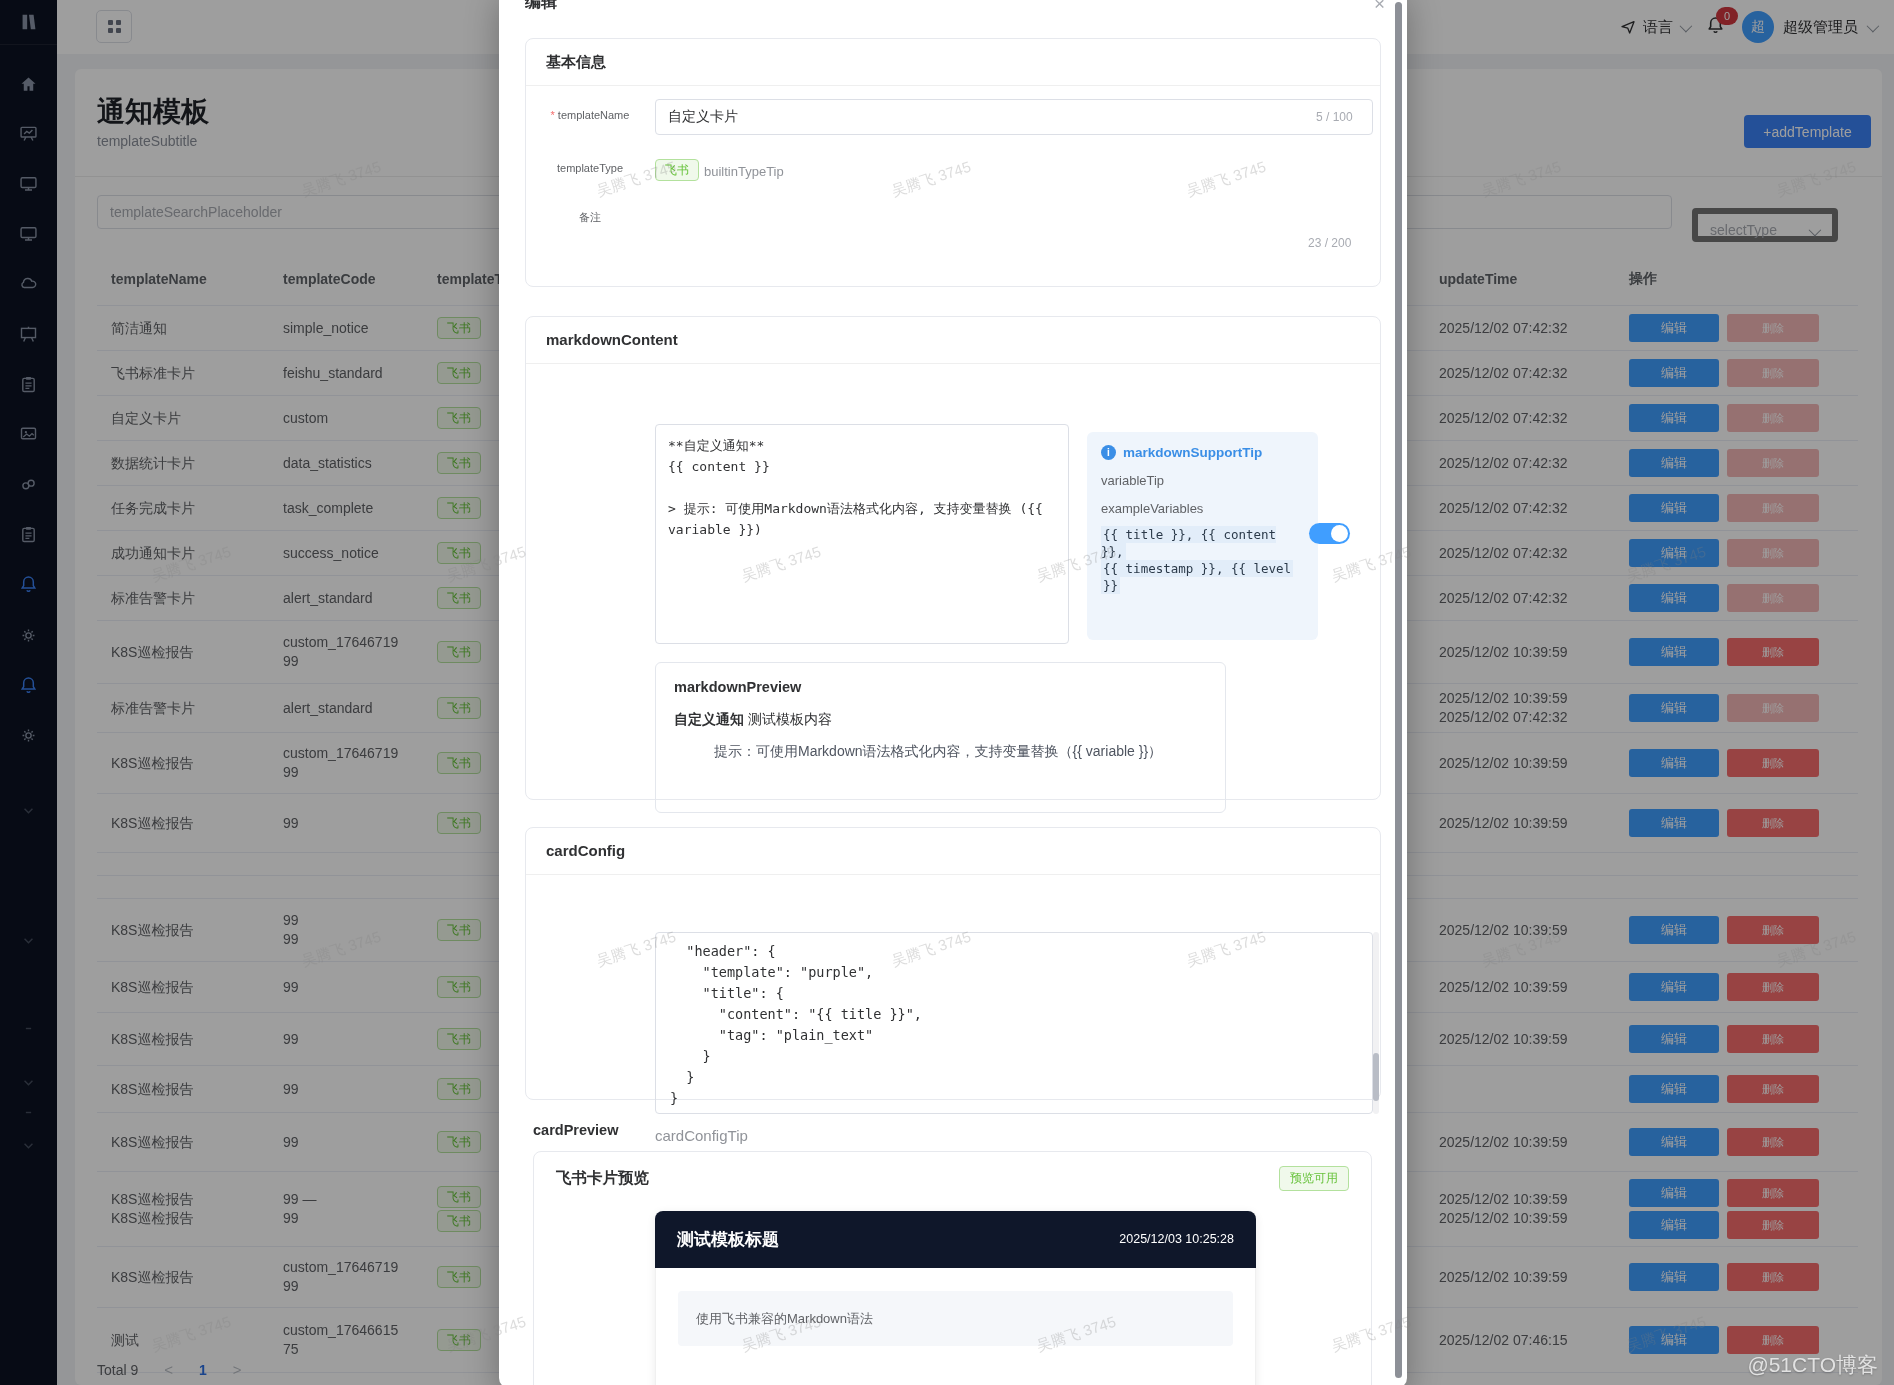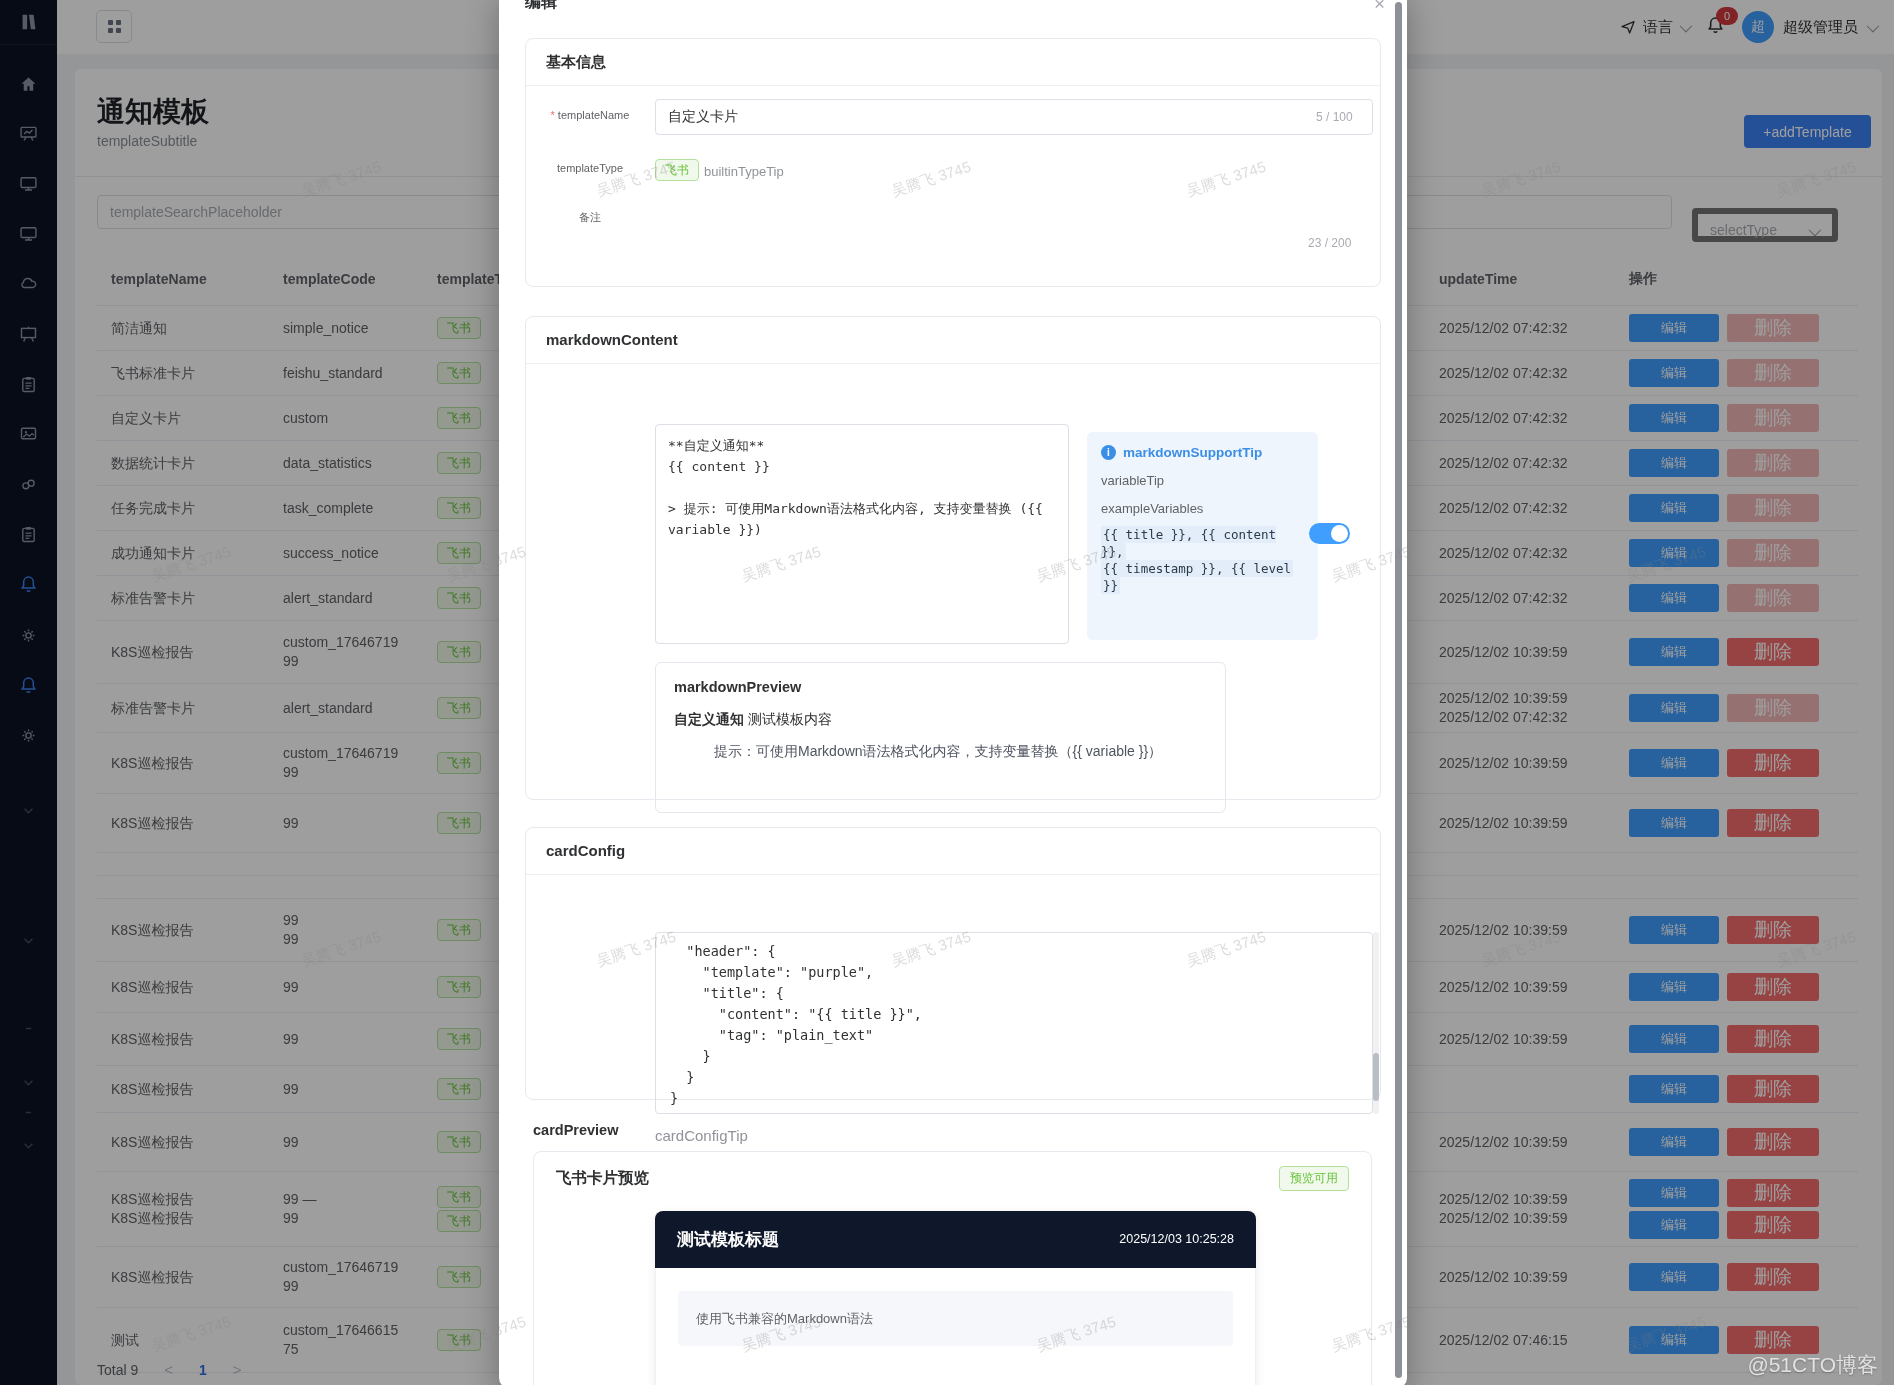--- a/index.html
+++ b/index.html
@@ -44,21 +44,21 @@
   .c-code{width:154px;box-sizing:border-box;}
   .c-type{width:120px;box-sizing:border-box;}
   .c-fill{width:882px;box-sizing:border-box;}
   .c-time{width:190px;box-sizing:border-box;}
   .c-act{width:229px;box-sizing:border-box;}
   .t-row{display:flex;align-items:center;border-bottom:1px solid #ebeef5;}
   .t-row .line{display:block;line-height:19px;}
   .tag{display:inline-block;padding:2px 9px;font-size:12px;color:#67c23a;background:#f0f9eb;border:1px solid #b3e19d;border-radius:4px;line-height:16px;margin:1px 0;}
   .btns{display:flex;gap:8px;}
   .btn-e{width:90px;height:28px;line-height:28px;text-align:center;color:#fff;background:#409eff;border-radius:3px;font-size:13px;cursor:pointer;}
-  .btn-d{width:92px;height:28px;line-height:28px;text-align:center;color:#fff;background:#f56c6c;border-radius:3px;font-size:19px;cursor:pointer;}
+  .btn-d{width:92px;height:28px;line-height:28px;text-align:center;color:#fff;background:#f56c6c;border-radius:3px;font-size:11px;cursor:pointer;}
   .btn-d.muted{background:#f3b6b6;}
   .tbl-footer{position:absolute;left:22px;top:1292px;display:flex;align-items:flex-end;gap:26px;font-size:14px;color:#606266;}
   .pg-arrow{color:#b9bdc4;font-size:15px;cursor:pointer;}
   .pg-num{color:#2b6fe3;font-weight:bold;cursor:pointer;}
 
   
   .overlay{position:absolute;inset:0;background:rgba(0,0,0,.38);z-index:40;}
   .wm-layer{position:absolute;inset:0;z-index:60;pointer-events:none;}
   .wm{position:absolute;font-size:15px;color:rgba(130,130,130,.28);transform:rotate(-18deg);white-space:nowrap;}
   .brand{position:absolute;right:16px;bottom:6px;z-index:65;font-size:21px;color:rgba(238,238,238,.88);text-shadow:0 1px 2px rgba(0,0,0,.25);pointer-events:none;}

